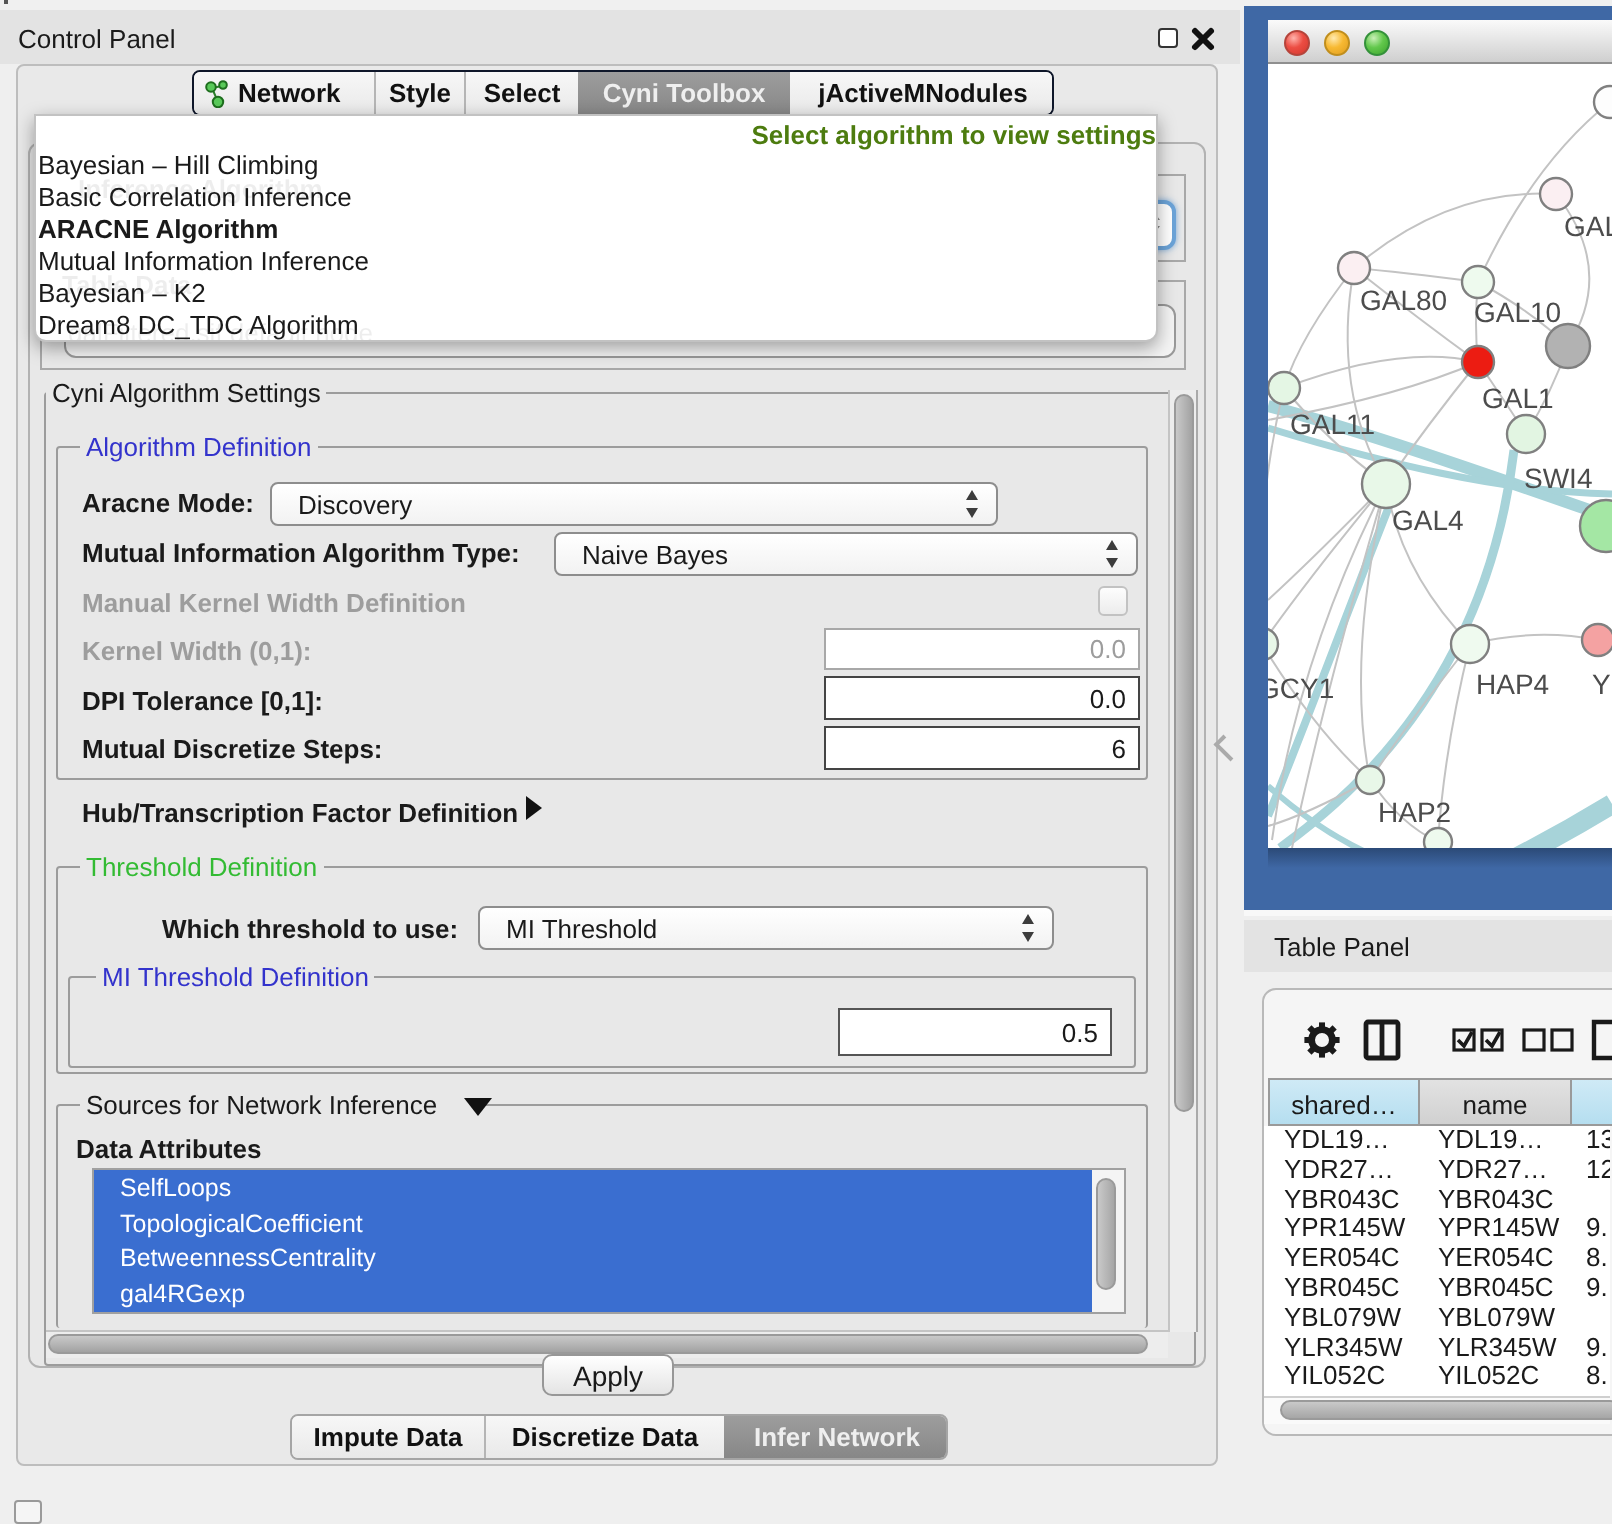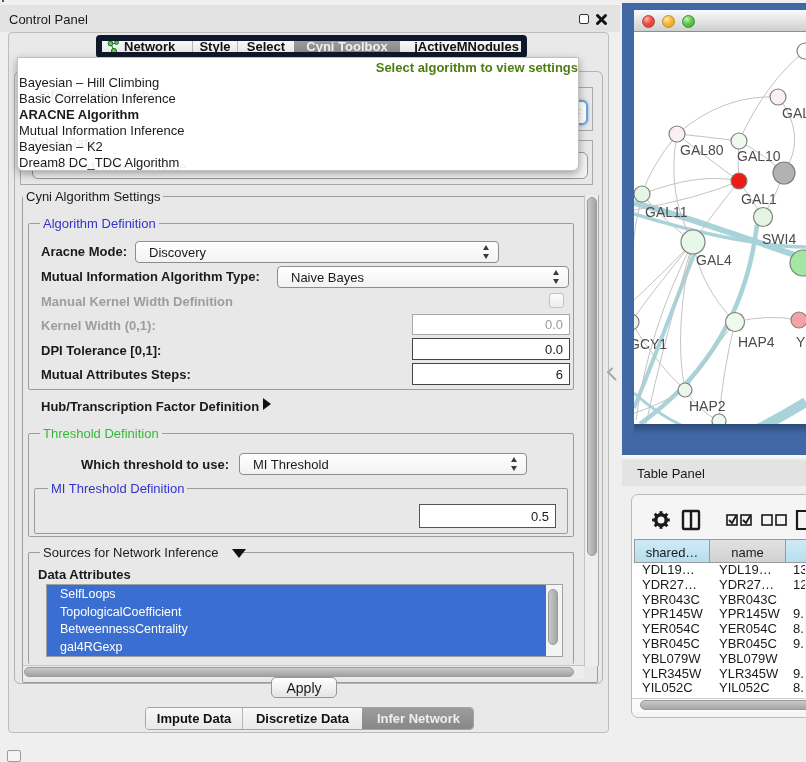--- a/index.html
+++ b/index.html
@@ -77,21 +77,21 @@
       <span class="ct">Naive Bayes</span>
       <span class="stepper"></span>
     </div>
 <div class="lbl" style="left:41px;top:294px;color:#9d9d9d;">Manual Kernel Width Definition</div>
 <div class="abs" style="left:549px;top:293px;width:15px;height:15px;border:1px solid #c2c2c2;border-radius:3px;
  background:linear-gradient(#fdfdfd,#ececec);box-sizing:border-box;"></div>
 <div class="lbl" style="left:41px;top:318px;color:#9d9d9d;">Kernel Width (0,1):</div>
 <div class="field" style="left:412px;top:314px;width:158px;height:21px;color:#9d9d9d;">0.0</div>
 <div class="lbl" style="left:41px;top:343px;">DPI Tolerance [0,1]:</div>
 <div class="field" style="left:412px;top:338px;width:158px;height:22px;border:1.5px solid #444;">0.0</div>
-<div class="lbl" style="left:41px;top:367px;">Mutual Attributes Steps:</div>
+<div class="lbl" style="left:41px;top:367px;">Mutual Discretize Steps:</div>
 <div class="field" style="left:412px;top:363px;width:158px;height:22px;border:1.5px solid #444;">6</div>
 
 <div class="lbl" style="left:41px;top:399px;">Hub/Transcription Factor Definition</div>
 <div class="abs" style="left:263px;top:398px;width:0;height:0;border-top:6px solid transparent;
  border-bottom:6px solid transparent;border-left:8px solid #111;"></div>
 
 <div class="tgroup" style="left:28px;top:433px;width:546px;height:104px;">
   <span class="tlabel" style="color:#33bb33;left:11px;">Threshold Definition</span>
 </div>
 <div class="lbl" style="left:81px;top:457px;">Which threshold to use:</div>
@@ -124,21 +124,21 @@
 <div class="abs" style="left:271px;top:677px;width:66px;height:21px;border:1px solid #979797;border-radius:5px;
  background:linear-gradient(#ffffff,#e4e4e4);display:flex;align-items:center;justify-content:center;
  font-size:14px;box-sizing:border-box;">Apply</div>
 
 <div class="abs" style="left:145px;top:707px;width:329px;height:23px;border:1px solid #a5a5a5;border-radius:4px;box-sizing:border-box;overflow:hidden;">
   <div class="tab" style="left:0;width:96px;">Impute Data</div>
   <div class="tab" style="left:96px;width:120px;border-left:1px solid #b5b5b5;box-sizing:border-box;">Discretize Data</div>
   <div class="tab sel" style="left:216px;width:113px;">Infer Network</div>
 </div>
 
-<div class="abs" style="left:96px;top:35px;width:431px;height:23px;border:6px solid #0f172a;border-radius:4px;box-sizing:border-box;overflow:hidden;">
+<div class="abs" style="left:96px;top:35px;width:431px;height:23px;border:1px solid #0f172a;border-radius:4px;box-sizing:border-box;overflow:hidden;">
   <div class="tab" style="left:0;width:90px;justify-content:flex-start;padding-left:5px;box-sizing:border-box;">
     <svg width="13" height="14" viewBox="0 0 13 14" style="margin-right:4px;">
       <line x1="4" y1="4" x2="9" y2="3" stroke="#2a7d2a" stroke-width="1"></line>
       <line x1="4" y1="4" x2="7" y2="11" stroke="#2a7d2a" stroke-width="1"></line>
       <circle cx="3.5" cy="3.5" r="2.4" fill="#59c959" stroke="#1e6e1e"></circle>
       <circle cx="9.5" cy="2.5" r="1.9" fill="#59c959" stroke="#1e6e1e"></circle>
       <circle cx="7" cy="11" r="2.6" fill="#59c959" stroke="#1e6e1e"></circle>
     </svg>Network</div>
   <div class="tab" style="left:90px;width:45px;border-left:1px solid #b5b5b5;box-sizing:border-box;">Style</div>
   <div class="tab" style="left:135px;width:57px;border-left:1px solid #b5b5b5;box-sizing:border-box;">Select</div>

